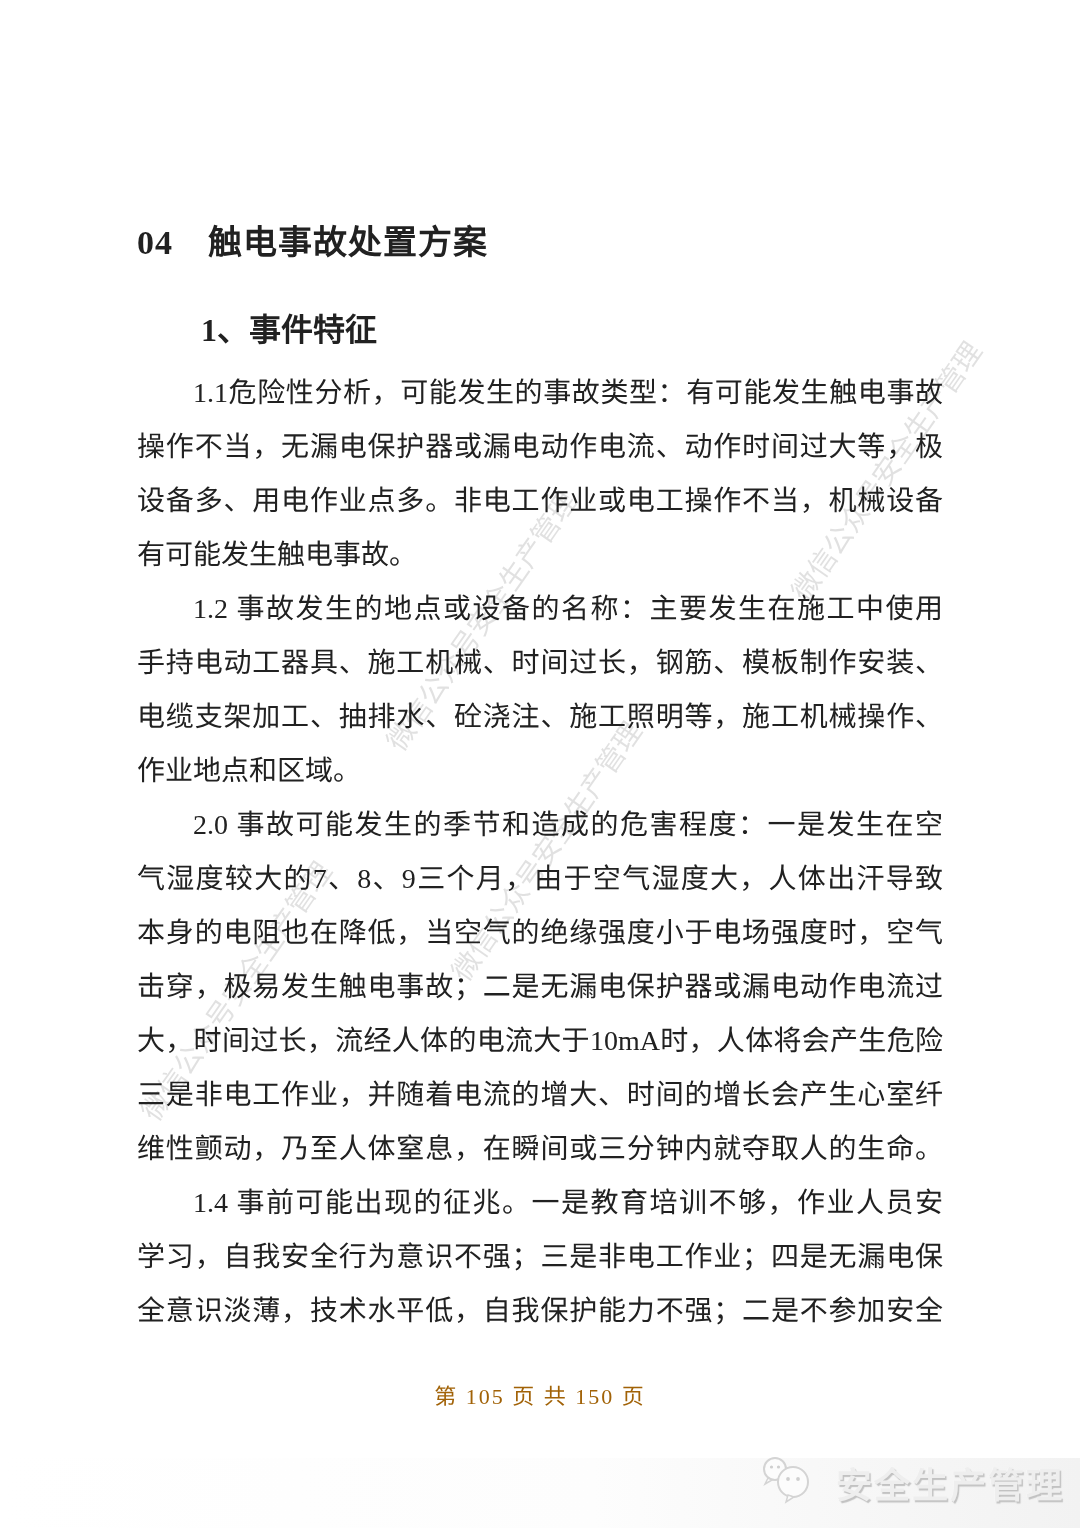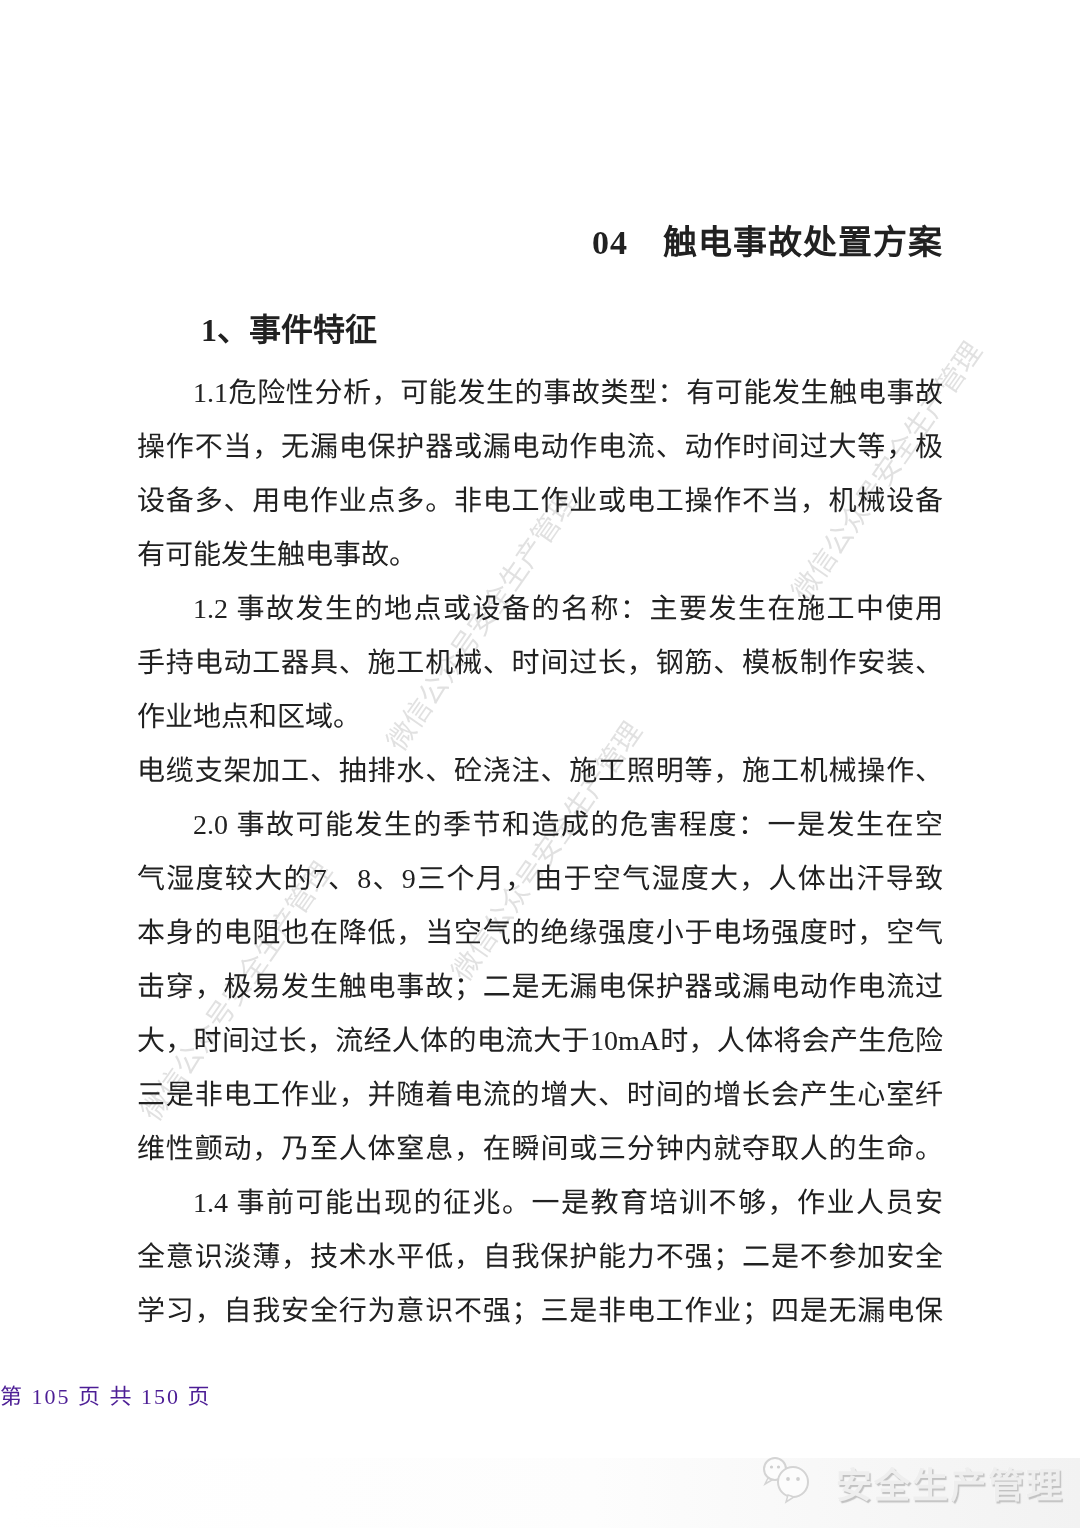--- a/index.html
+++ b/index.html
@@ -29,43 +29,43 @@
   .wm-4 { left:235px; top:990px; }
 
   
   .content {
     position:absolute; left:137px; top:0;
     width:806px; z-index:2;
   }
   .doc-title {
     margin:0; padding-top:222px;
     font-size:34px; line-height:42px;
-    font-weight:700; text-align:right;
+    font-weight:700; text-align:left;
     letter-spacing:1px;
   }
   .section-heading {
     margin:46px 0 16px 0;
     font-size:32px; line-height:40px;
     font-weight:700;
     text-indent:2em;
   }
   .body-text { margin-top:4px; }
   .line {
     font-size:28px; line-height:54px;
     text-align:justify; text-align-last:justify;
     text-justify:inter-ideograph;
   }
   .line.first { text-indent:2em; }
   .line.short-last { text-align-last:left; }
 
   
   .page-footer {
     position:absolute; left:0; top:1378px; width:100%;
-    z-index:2;
-    font-size:22px; letter-spacing:2px; color:#4c1d95;
+    text-align:center; z-index:2;
+    font-size:22px; letter-spacing:2px; color:#a16207;
   }
 
   
   .brand-strip {
     position:absolute; left:0; bottom:0; width:100%; height:70px;
     background:linear-gradient(90deg,#ffffff 0%,#fdfdfd 55%,#f2f2f2 100%);
     z-index:1;
   }
   .brand {
     position:absolute; right:16px; top:1456px;
@@ -102,38 +102,38 @@
       <div>
         <div class="line first">1.1危险性分析，可能发生的事故类型：有可能发生触电事故</div>
         <div class="line">操作不当，无漏电保护器或漏电动作电流、动作时间过大等，极</div>
         <div class="line">设备多、用电作业点多。非电工作业或电工操作不当，机械设备</div>
         <div class="line short-last">有可能发生触电事故。</div>
       </div>
 
       <div>
         <div class="line first">1.2 事故发生的地点或设备的名称：主要发生在施工中使用</div>
         <div class="line">手持电动工器具、施工机械、时间过长，钢筋、模板制作安装、</div>
+        <div class="line">电缆支架加工、抽排水、砼浇注、施工照明等，施工机械操作、</div>
         <div class="line short-last">作业地点和区域。</div>
-        <div class="line">电缆支架加工、抽排水、砼浇注、施工照明等，施工机械操作、</div>
       </div>
 
       <div>
         <div class="line first">2.0 事故可能发生的季节和造成的危害程度：一是发生在空</div>
         <div class="line">气湿度较大的7、8、9三个月，由于空气湿度大，人体出汗导致</div>
         <div class="line">本身的电阻也在降低，当空气的绝缘强度小于电场强度时，空气</div>
         <div class="line">击穿，极易发生触电事故；二是无漏电保护器或漏电动作电流过</div>
         <div class="line">大，时间过长，流经人体的电流大于10mA时，人体将会产生危险</div>
         <div class="line">三是非电工作业，并随着电流的增大、时间的增长会产生心室纤</div>
         <div class="line">维性颤动，乃至人体窒息，在瞬间或三分钟内就夺取人的生命。</div>
       </div>
 
       <div>
         <div class="line first">1.4 事前可能出现的征兆。一是教育培训不够，作业人员安</div>
+        <div class="line">学习，自我安全行为意识不强；三是非电工作业；四是无漏电保</div>
         <div class="line">全意识淡薄，技术水平低，自我保护能力不强；二是不参加安全</div>
-        <div class="line">学习，自我安全行为意识不强；三是非电工作业；四是无漏电保</div>
       </div>
 
     </div>
   </div>
 
   <div class="page-footer">第 105 页 共 150 页</div>
 
   <div class="brand-strip"></div>
   <div class="brand">
     <span>

